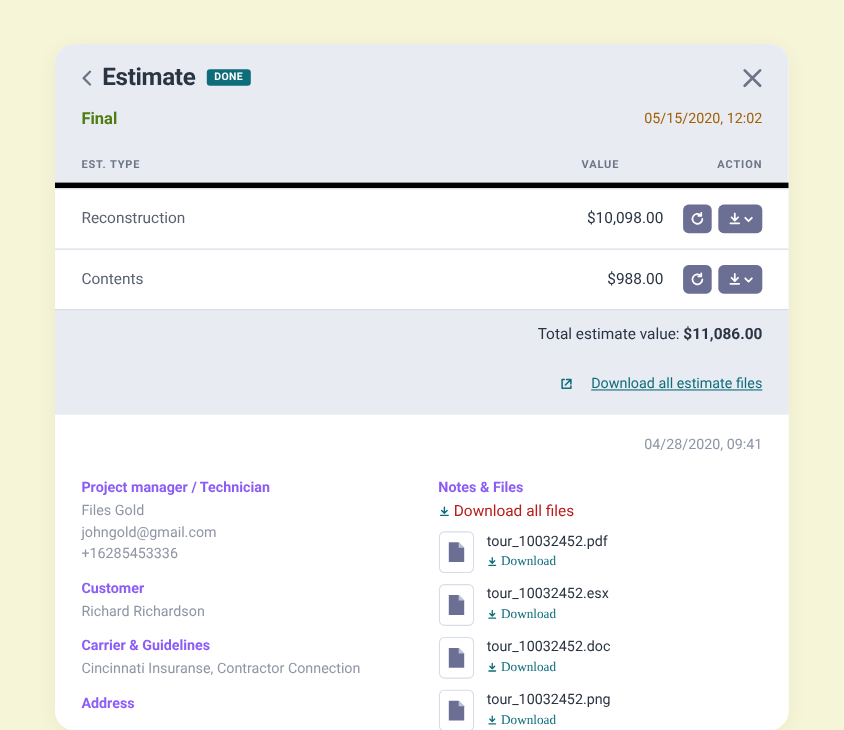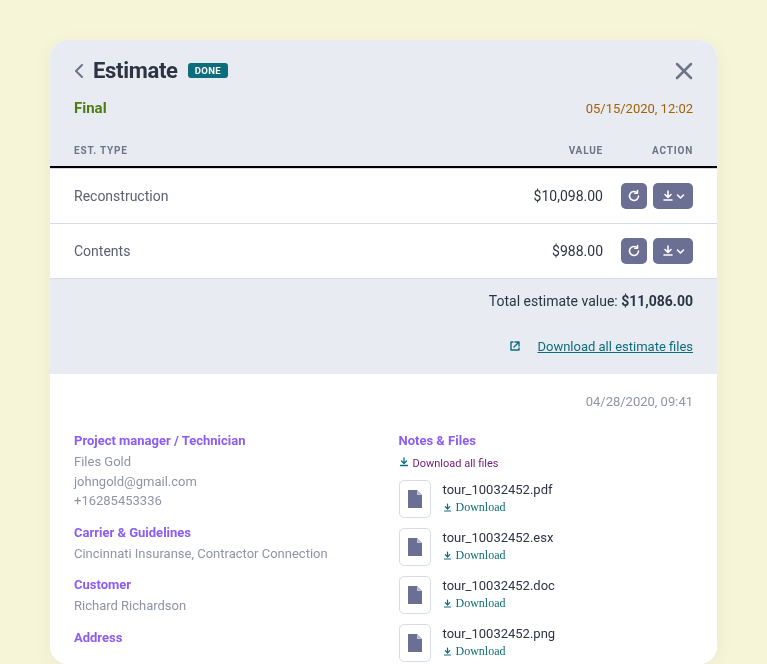--- a/index.html
+++ b/index.html
@@ -64,21 +64,22 @@
   }
   .table-head {
     display: flex;
     align-items: center;
     padding: 10px 24px;
     font-size: 10px;
     font-weight: 700;
     color: #6d7485;
     letter-spacing: 0.8px;
     text-transform: uppercase;
-    border-bottom: 2px solid #000000;
+    border-bottom: 5px solid #000000;
+    gap: 40px;
   }
   .col-type { flex: 1; }
   .col-value { width: 100px; text-align: right; }
   .col-action { width: 90px; text-align: right; }
   .row {
     display: flex;
     align-items: center;
     padding: 14px 24px;
     border-top: 1px solid #d8dce6;
     background: #fff;
@@ -146,24 +147,25 @@
     color: #8b5cf6;
     margin-bottom: 4px;
   }
   .left-col .block { margin-bottom: 14px; }
   .muted-line {
     font-size: 13px;
     color: #8f95a5;
     line-height: 1.5;
   }
   .dl-all-small {
-    color: #701a75;
-    font-size: 11px;
+    color: #b91c1c;
+    font-size: 14px;
     text-decoration: none;
     display:inline-flex;
+    align-items:center;
     gap:4px;
     margin-bottom: 10px;
   }
   .file-row {
     display:flex;
     align-items:center;
     gap:12px;
     margin-bottom: 10px;
   }
   .file-icon {
@@ -288,26 +290,26 @@
 
     <div class="cols">
       <div class="left-col">
         <div class="block">
           <div class="section-label">Project manager / Technician</div>
           <div class="muted-line">Files Gold</div>
           <div class="muted-line">johngold@gmail.com</div>
           <div class="muted-line">+16285453336</div>
         </div>
         <div class="block">
+          <div class="section-label">Customer</div>
+          <div class="muted-line">Richard Richardson</div>
+        </div>
+        <div class="block">
           <div class="section-label">Carrier &amp; Guidelines</div>
           <div class="muted-line">Cincinnati Insuranse, Contractor Connection</div>
-        </div>
-        <div class="block">
-          <div class="section-label">Customer</div>
-          <div class="muted-line">Richard Richardson</div>
         </div>
         <div class="block">
           <div class="section-label">Address</div>
         </div>
       </div>
 
       <div class="right-col">
         <div class="section-label">Notes &amp; Files</div>
         <a href="#" class="dl-all-small">
           <svg width="10" height="10" viewBox="0 0 10 10">

